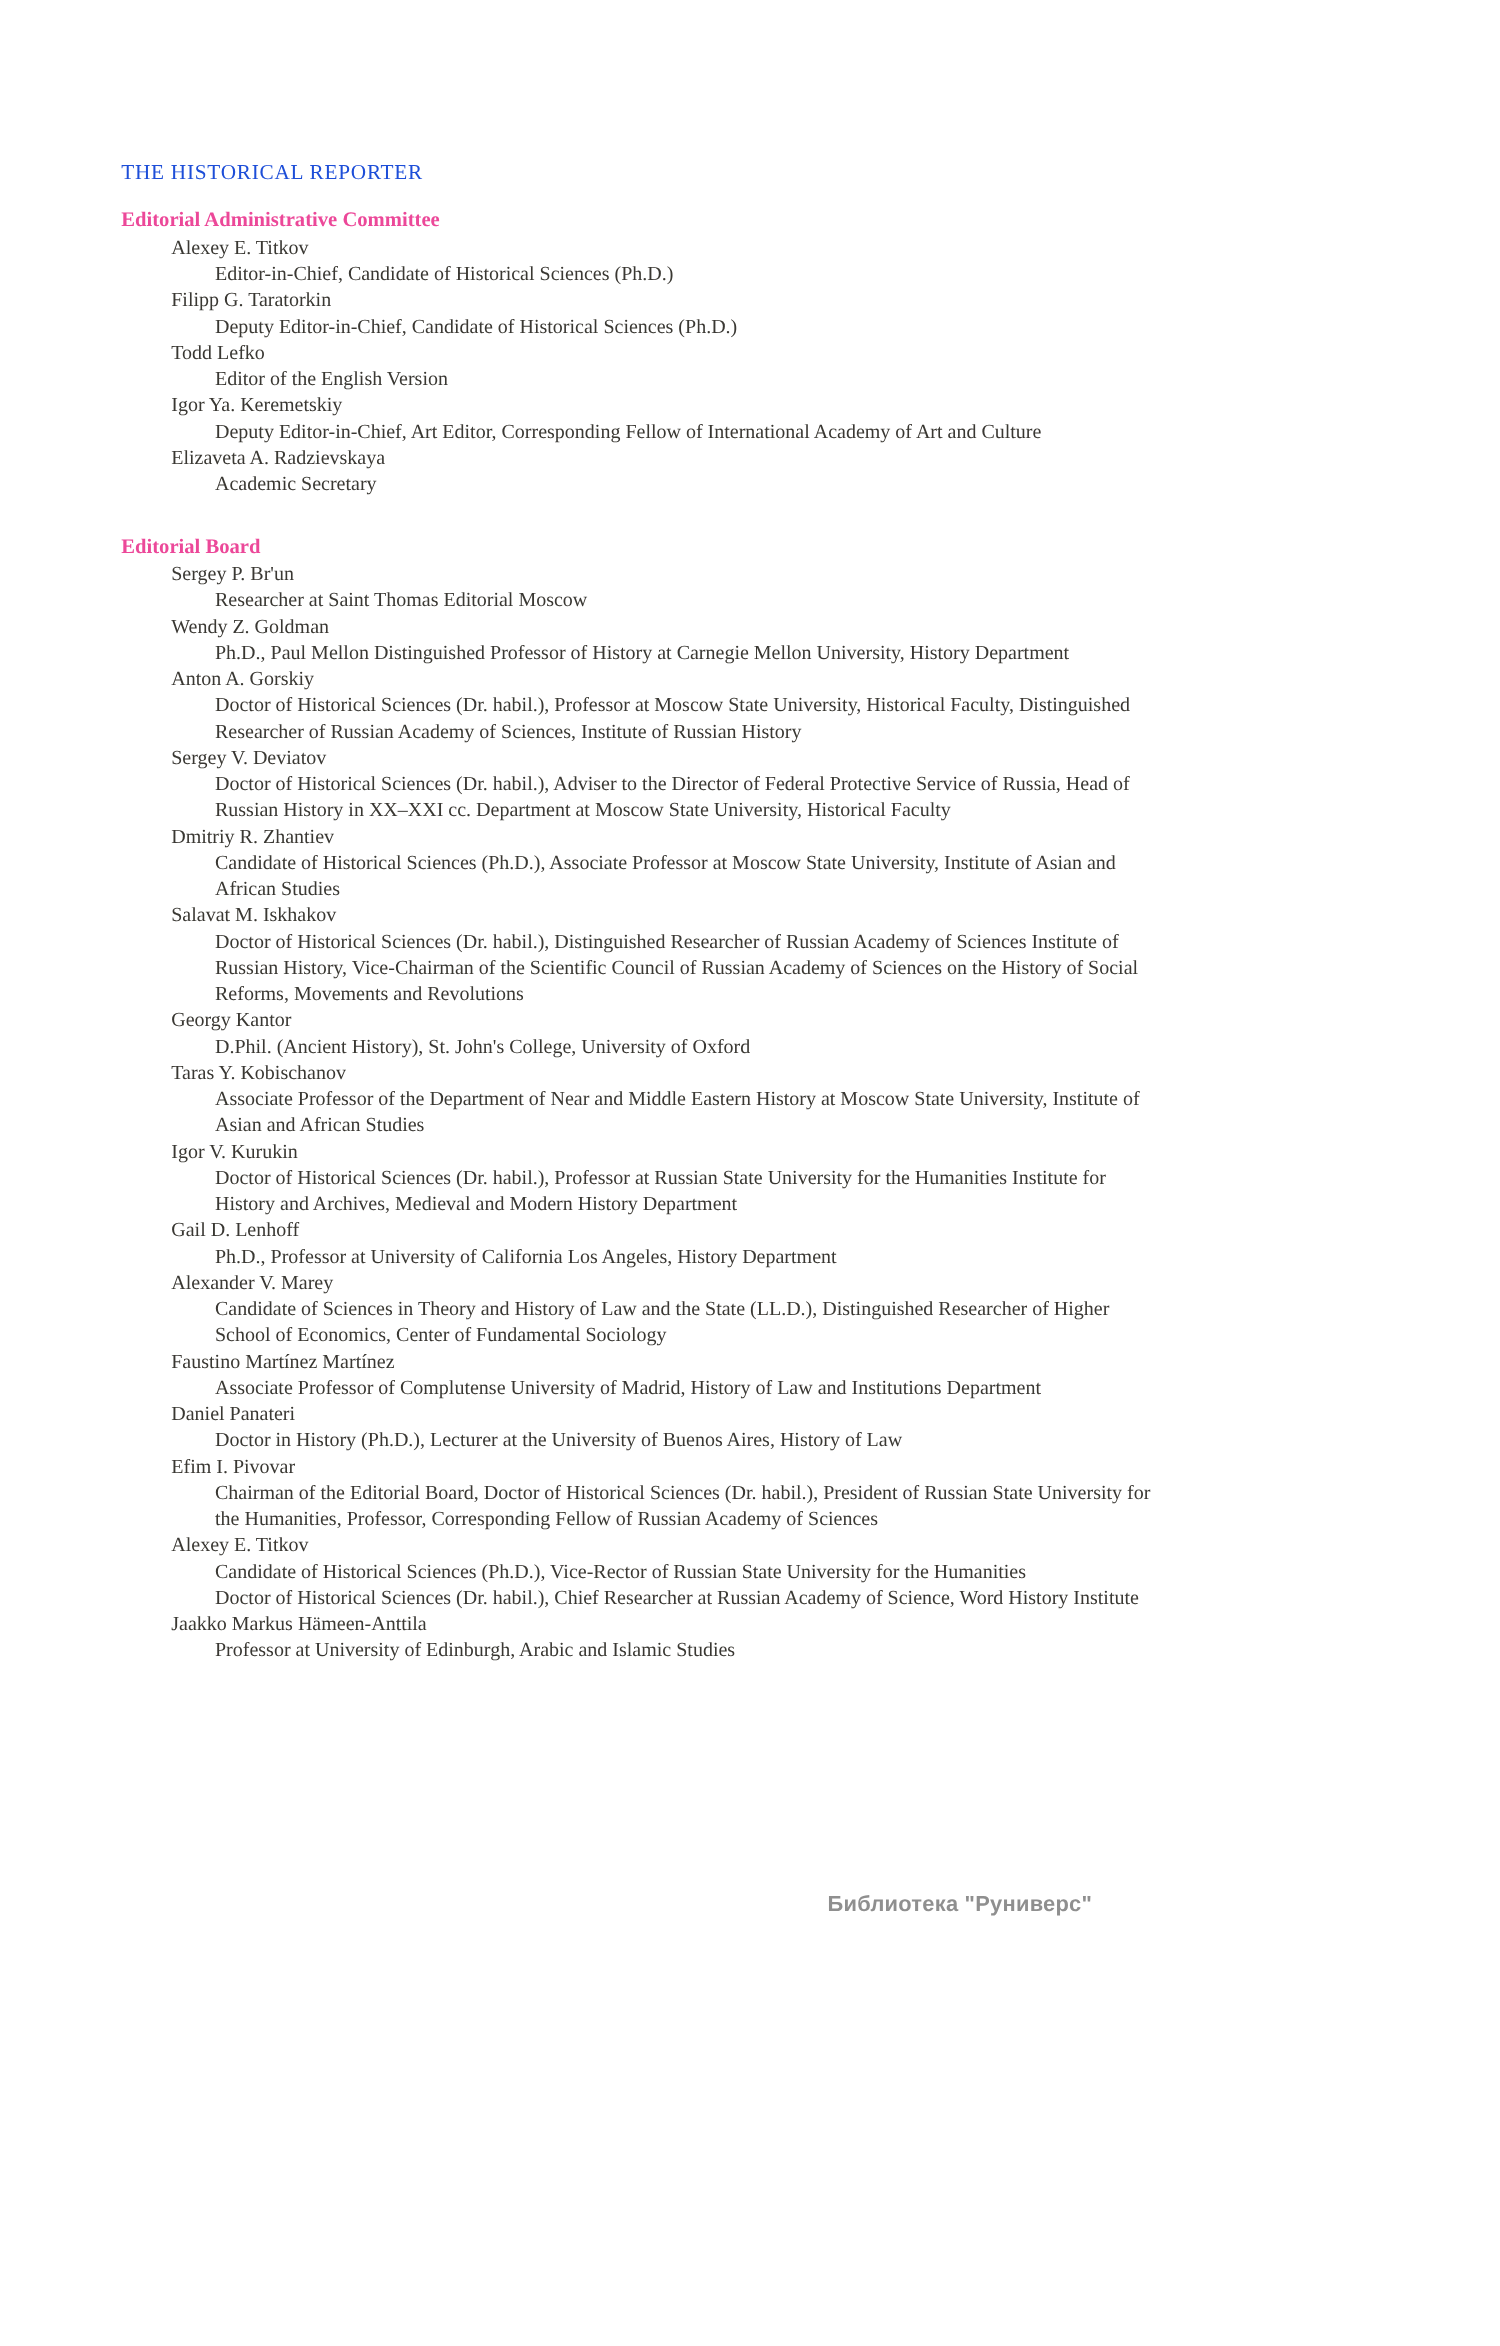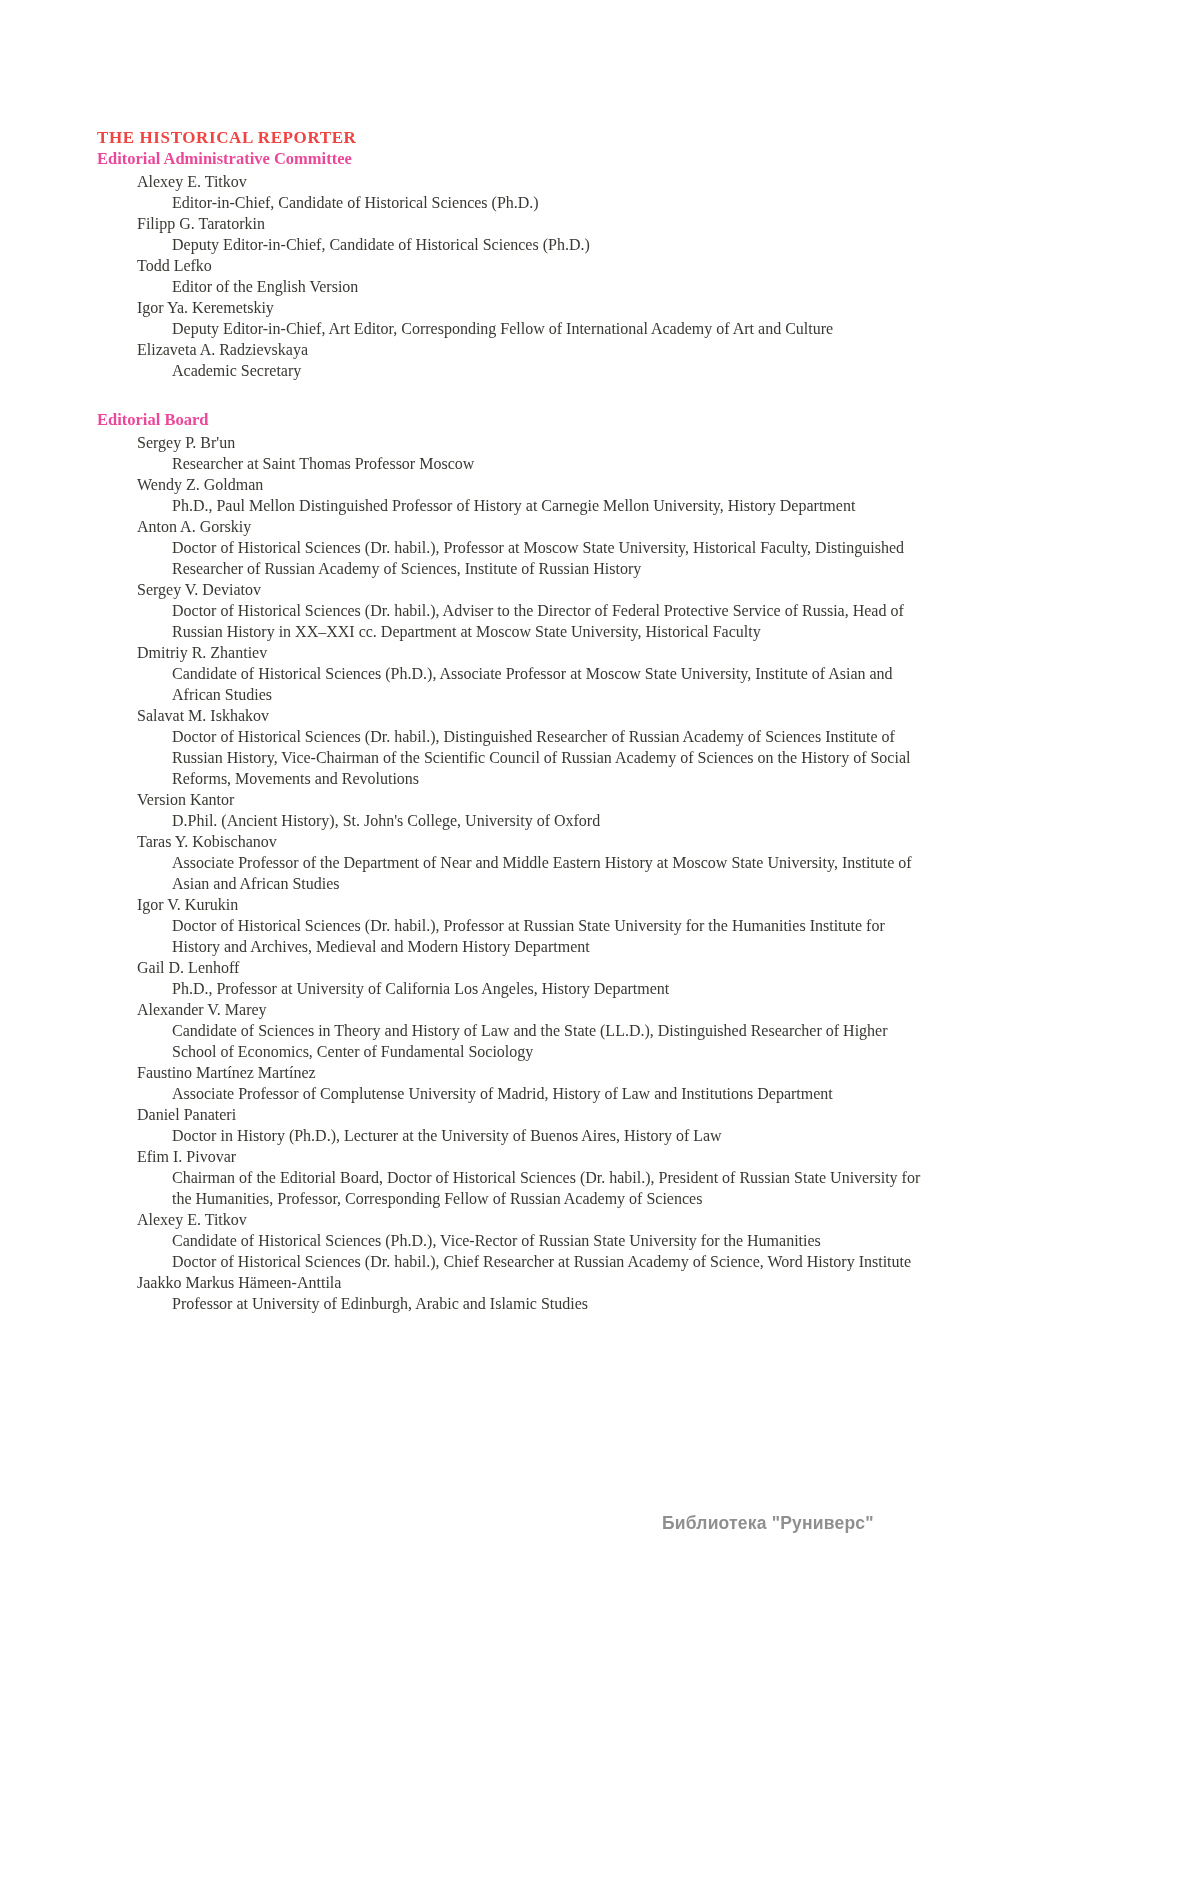--- a/index.html
+++ b/index.html
@@ -14,23 +14,24 @@
   }
   .page {
     position: absolute;
     inset: 0;
     padding: 127px 278px 0 97px;
     font-size: 16px;
     line-height: 21px;
   }
   .doc-title {
     font-size: 17px;
-    font-weight: 700;
+    font-weight: 400;
     letter-spacing: 0.6px;
-    color: #ef4444;
+    color: #1d4ed8;
+    margin-bottom: 17px;
   }
   .section { margin: 0; }
   .section + .section { margin-top: 28px; }
   .section-heading {
     font-size: 16.5px;
     font-weight: 700;
     color: #ec4899;
     margin-bottom: 2px;
   }
   .member-name { margin-left: 40px; }
@@ -77,21 +78,21 @@
           <div class="member-role">Academic Secretary</div>
         </div>
       </div>
   </div>
 
   <div class="section">
     <div class="section-heading">Editorial Board</div>
     <div class="members">
         <div class="member">
           <div class="member-name">Sergey P. Br'un</div>
-          <div class="member-role">Researcher at Saint Thomas Professor Moscow</div>
+          <div class="member-role">Researcher at Saint Thomas Editorial Moscow</div>
         </div>
         <div class="member">
           <div class="member-name">Wendy Z. Goldman</div>
           <div class="member-role">Ph.D., Paul Mellon Distinguished Professor of History at Carnegie Mellon University, History Department</div>
         </div>
         <div class="member">
           <div class="member-name">Anton A. Gorskiy</div>
           <div class="member-role">Doctor of Historical Sciences (Dr. habil.), Professor at Moscow State University, Historical Faculty, Distinguished Researcher of Russian Academy of Sciences, Institute of Russian History</div>
         </div>
         <div class="member">
@@ -100,21 +101,21 @@
         </div>
         <div class="member">
           <div class="member-name">Dmitriy R. Zhantiev</div>
           <div class="member-role">Candidate of Historical Sciences (Ph.D.), Associate Professor at Moscow State University, Institute of Asian and African Studies</div>
         </div>
         <div class="member">
           <div class="member-name">Salavat M. Iskhakov</div>
           <div class="member-role">Doctor of Historical Sciences (Dr. habil.), Distinguished Researcher of Russian Academy of Sciences Institute of Russian History, Vice-Chairman of the Scientific Council of Russian Academy of Sciences on the History of Social Reforms, Movements and Revolutions</div>
         </div>
         <div class="member">
-          <div class="member-name">Version Kantor</div>
+          <div class="member-name">Georgy Kantor</div>
           <div class="member-role">D.Phil. (Ancient History), St. John's College, University of Oxford</div>
         </div>
         <div class="member">
           <div class="member-name">Taras Y. Kobischanov</div>
           <div class="member-role">Associate Professor of the Department of Near and Middle Eastern History at Moscow State University, Institute of Asian and African Studies</div>
         </div>
         <div class="member">
           <div class="member-name">Igor V. Kurukin</div>
           <div class="member-role">Doctor of Historical Sciences (Dr. habil.), Professor at Russian State University for the Humanities Institute for History and Archives, Medieval and Modern History Department</div>
         </div>

